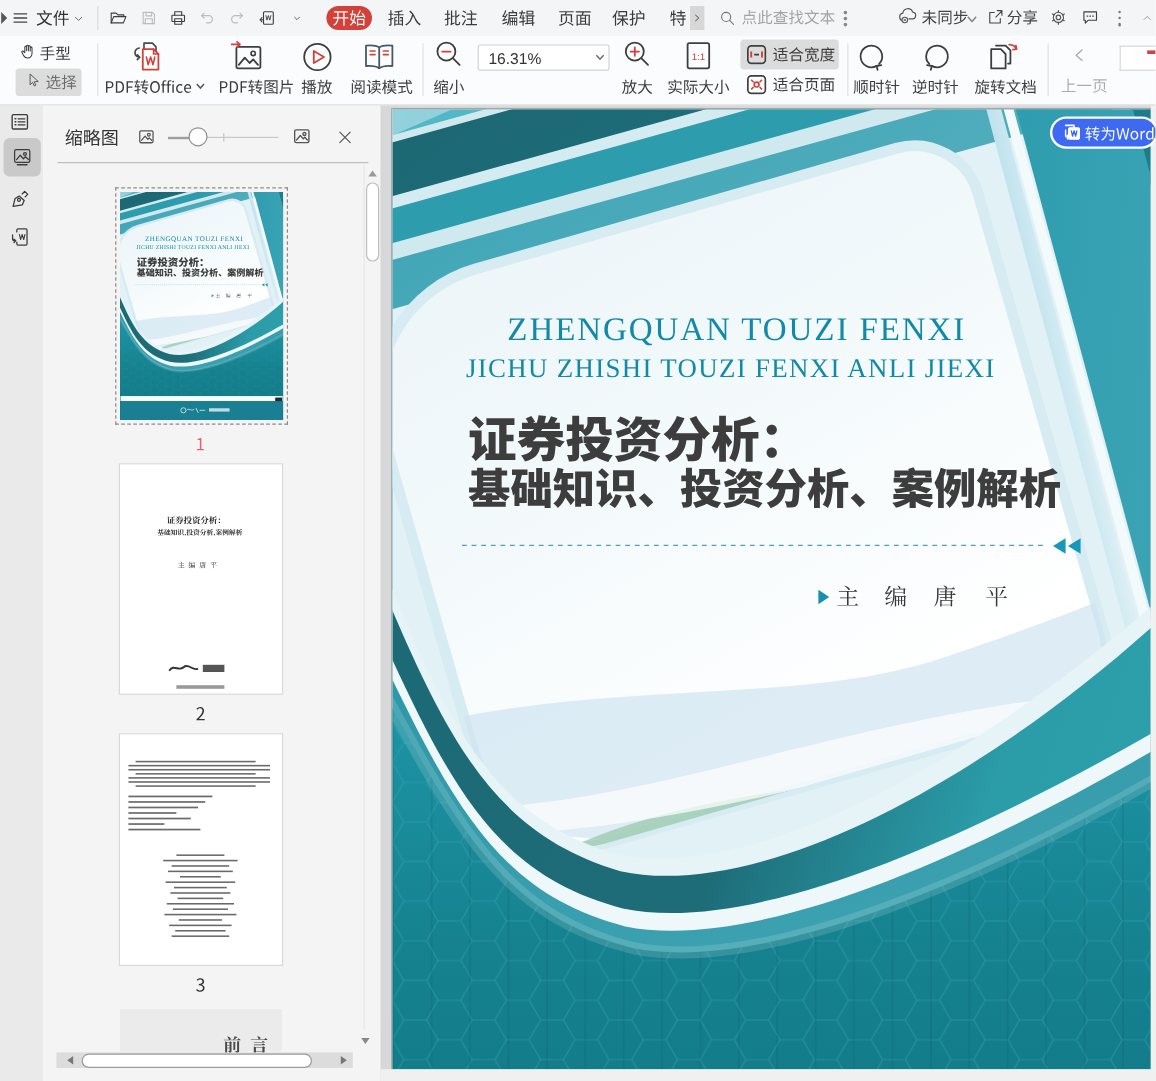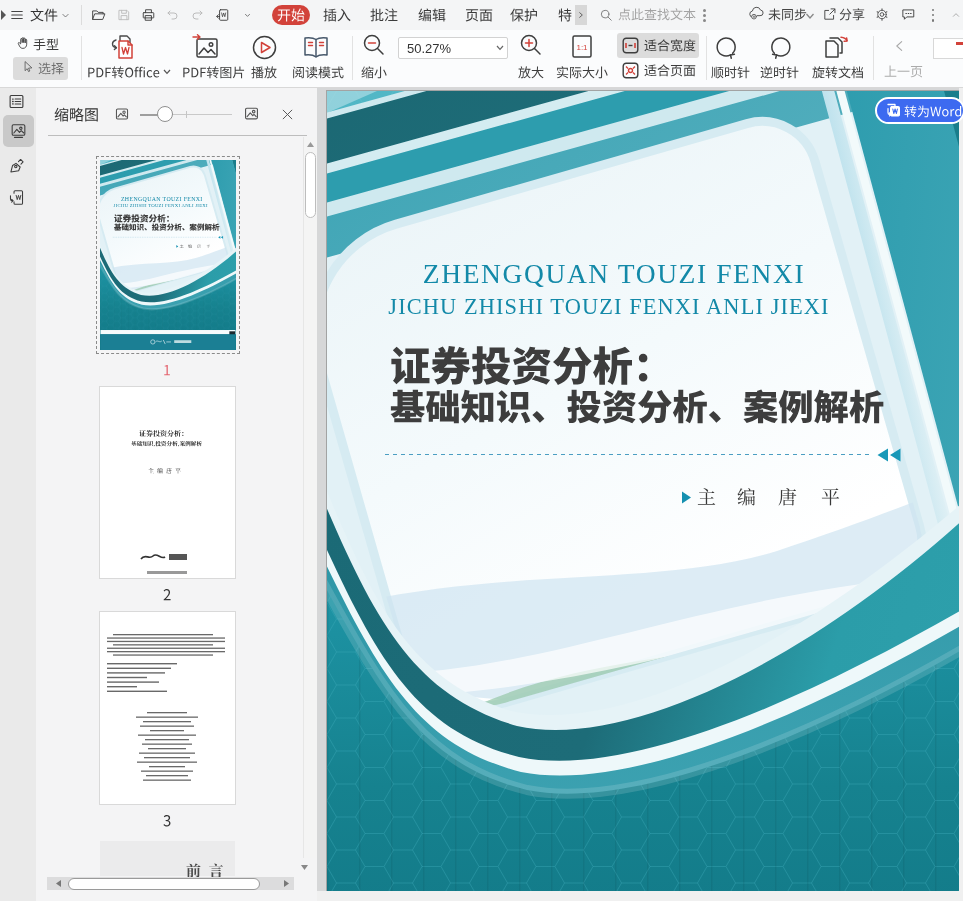--- a/index.html
+++ b/index.html
@@ -356,21 +356,21 @@
     <path d="M15.8 15.8L21 21" stroke="#3e3e3e" stroke-width="1.5"></path>
 <path d="M6.5 10h7" stroke="#d2423a" stroke-width="1.5"></path>
   </svg>
 <svg style="position:absolute;left:361px;top:64px;overflow:visible" width="28" height="17">
     <g fill="#3d3d3d" transform="translate(0,13.3) scale(0.01300)">
       <use href="#s7f29" x="0"></use>
       <use href="#s5c0f" x="1000"></use>
     </g>
   </svg>
 <div style="position:absolute;left:398px;top:37px;width:110px;height:22px;background:#fff;border:1px solid #d2d2d2;border-radius:2px;box-sizing:border-box"></div>
-<div style="position:absolute;left:407px;top:41px;font:13px 'Liberation Sans',sans-serif;color:#333">50.27%</div>
+<div style="position:absolute;left:407px;top:41px;font:13px 'Liberation Sans',sans-serif;color:#333">16.31%</div>
 <svg style="position:absolute;left:496px;top:45px" width="8" height="6" viewBox="0 0 8 6">
     <path d="M1 1l3 3.4L7 1" stroke="#666" stroke-width="1.2" fill="none"></path>
   </svg>
 <svg style="position:absolute;left:519px;top:33px" width="24" height="24" viewBox="0 0 24 24" fill="none" stroke-linecap="round">
 <circle cx="10" cy="10" r="7.5" stroke="#3e3e3e" stroke-width="1.5"></circle>
     <path d="M15.8 15.8L21 21" stroke="#3e3e3e" stroke-width="1.5"></path>
 <path d="M6.5 10h7M10 6.5v7" stroke="#d2423a" stroke-width="1.5"></path>
   </svg>
 <svg style="position:absolute;left:518px;top:64px;overflow:visible" width="28" height="17">
     <g fill="#3d3d3d" transform="translate(0,13.3) scale(0.01300)">

